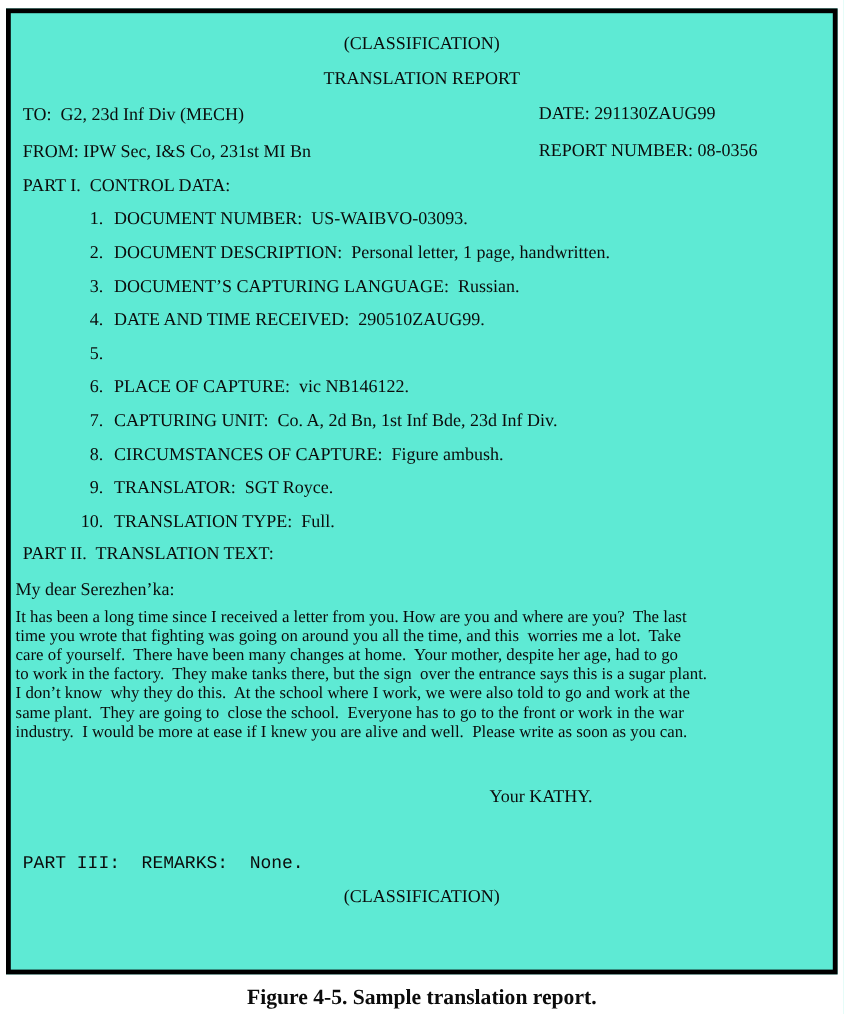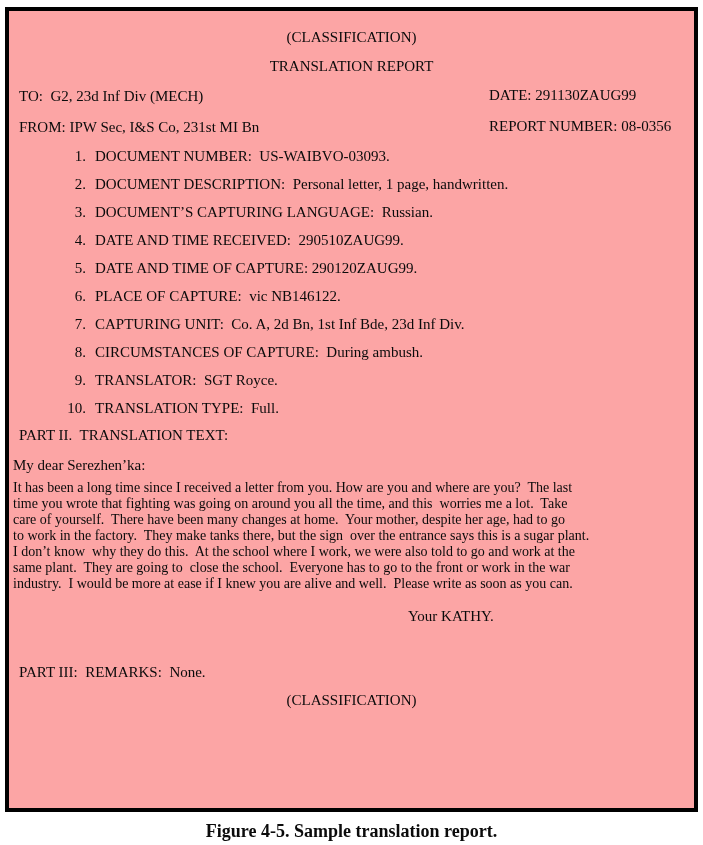--- a/index.html
+++ b/index.html
@@ -13,33 +13,33 @@
     font-family: "Liberation Serif", "DejaVu Serif", serif;
     color: #0b0b0b;
     overflow: hidden;
   }
   .report-box {
     box-sizing: border-box;
     margin: 7px 5px 0 5px;
     height: 805px;
     border: 4px solid #000000;
     padding: 18px 10px 0 10px;
-    background: #fca5a5;
+    background: #5eead4;
   }
   .line {
     font-size: 15px;
     line-height: 16px;
     white-space: pre-wrap;
   }
   .center { text-align: center; }
   .title-gap { margin-top: 13px; }
   .row { position: relative; margin-top: 13px; }
   .row .right {
     position: absolute;
-    left: 470px;
+    left: 430px;
     top: 0;
     white-space: pre-wrap;
   }
   .part-heading { margin-top: 11px; }
   .item { display: flex; margin-top: 12px; }
   .item .num {
     width: 67px;
     text-align: right;
     flex: none;
   }
@@ -51,22 +51,22 @@
     margin-left: -6px;
     margin-right: -4px;
   }
   .salutation { margin-top: 14px; }
   .para {
     margin-top: 7px;
     font-size: 14px;
     line-height: 16px;
     white-space: pre;
   }
-  .signature { margin-top: 16px; margin-left: 395px; }
-  .part3 { margin-top: 40px; }
+  .signature { margin-top: 37px; margin-left: 395px; }
+  .part3 { margin-top: 40px; font-family: Liberation Mono, monospace; }
   .class-bottom { margin-top: 12px; }
   .caption {
     margin-top: 11px;
     text-align: center;
     font-weight: bold;
     font-size: 18px;
     line-height: 17px;
   }
 </style>
 </head>
@@ -81,52 +81,52 @@
     <div class="row">
       <span class="line">TO:  G2, 23d Inf Div (MECH)</span>
       <span class="line right">DATE: 291130ZAUG99</span>
     </div>
 
     <div class="row">
       <span class="line">FROM: IPW Sec, I&amp;S Co, 231st MI Bn</span>
       <span class="line right">REPORT NUMBER: 08-0356</span>
     </div>
 
+    <div class="line part-heading">PART I.  CONTROL DATA:</div>
 
     <div class="item">
       <span class="line num">1.</span>
       <span class="line itext">DOCUMENT NUMBER:  US-WAIBVO-03093.</span>
     </div>
     <div class="item">
       <span class="line num">2.</span>
       <span class="line itext">DOCUMENT DESCRIPTION:  Personal letter, 1 page, handwritten.</span>
     </div>
     <div class="item">
       <span class="line num">3.</span>
       <span class="line itext">DOCUMENT’S CAPTURING LANGUAGE:  Russian.</span>
     </div>
     <div class="item">
       <span class="line num">4.</span>
       <span class="line itext">DATE AND TIME RECEIVED:  290510ZAUG99.</span>
     </div>
     <div class="item">
       <span class="line num">5.</span>
-      <span class="line itext">DATE AND TIME OF CAPTURE: 290120ZAUG99.</span>
     </div>
     <div class="item">
       <span class="line num">6.</span>
       <span class="line itext">PLACE OF CAPTURE:  vic NB146122.</span>
     </div>
     <div class="item">
       <span class="line num">7.</span>
       <span class="line itext">CAPTURING UNIT:  Co. A, 2d Bn, 1st Inf Bde, 23d Inf Div.</span>
     </div>
     <div class="item">
       <span class="line num">8.</span>
-      <span class="line itext">CIRCUMSTANCES OF CAPTURE:  During ambush.</span>
+      <span class="line itext">CIRCUMSTANCES OF CAPTURE:  Figure ambush.</span>
     </div>
     <div class="item">
       <span class="line num">9.</span>
       <span class="line itext">TRANSLATOR:  SGT Royce.</span>
     </div>
     <div class="item">
       <span class="line num">10.</span>
       <span class="line itext">TRANSLATION TYPE:  Full.</span>
     </div>
 

